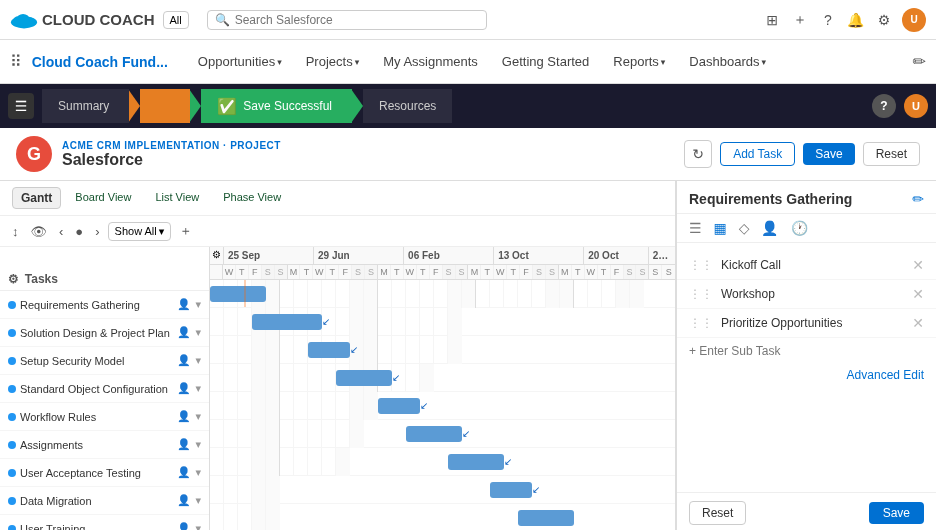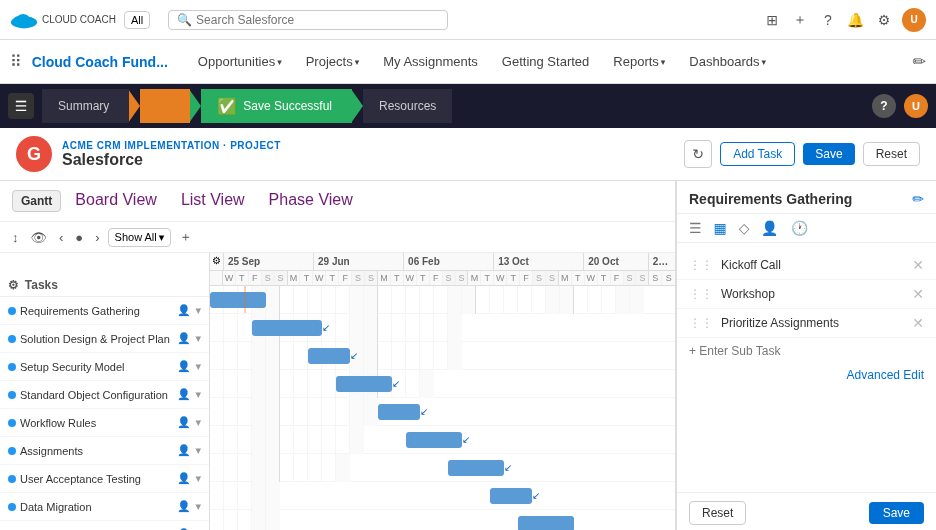--- a/index.html
+++ b/index.html
@@ -115,21 +115,21 @@
     }
 
     
     .view-tabs {
       display: flex;
       align-items: center;
       padding: 6px 12px;
       border-bottom: 1px solid #eee;
       gap: 4px;
     }
-    .view-tab { padding: 4px 10px; font-size: 16px; cursor: pointer; color: #701a75; border-bottom: 2px solid transparent; }
+    .view-tab { padding: 4px 10px; font-size: 11px; cursor: pointer; color: #14532d; border-bottom: 2px solid transparent; }
     .view-tab-gantt { background: #f0f0f0; border-radius: 4px; padding: 3px 8px; font-size: 12px; font-weight: 600; color: #333; cursor: pointer; border: 1px solid #ccc; }
 
     
     .gantt-toolbar {
       display: flex;
       align-items: center;
       padding: 4px 8px;
       border-bottom: 1px solid #eee;
       gap: 4px;
     }
@@ -275,21 +275,21 @@
 <body>
 
 <div class="sf-bar">
   <div class="sf-logo">
     <svg class="sf-logo-cloud" viewBox="0 0 60 40" fill="none">
       <ellipse cx="30" cy="25" rx="28" ry="13" fill="#00A1E0"></ellipse>
       <ellipse cx="18" cy="22" rx="12" ry="10" fill="#00A1E0"></ellipse>
       <ellipse cx="42" cy="23" rx="10" ry="9" fill="#00A1E0"></ellipse>
       <ellipse cx="28" cy="18" rx="14" ry="11" fill="#00A1E0"></ellipse>
     </svg>
-    <span style="font-size:10px;color:#444;font-weight:normal;">CLOUD COACH</span>
+    <span style="font-size:15px;color:#444;font-weight:bold;">CLOUD COACH</span>
   </div>
   <button class="sf-all-btn">All</button>
   <div class="sf-search">
     <span style="color:#999;margin-right:4px;">🔍</span>
     <input type="text" placeholder="Search Salesforce" style="">
   </div>
   <div class="sf-bar-right">
     <span class="sf-bar-icon">⊞</span>
     <span class="sf-bar-icon">＋</span>
     <span class="sf-bar-icon">?</span>
@@ -727,21 +727,21 @@
         <span class="rp-item-name">Kickoff Call</span>
         <span class="rp-close">✕</span>
       </div>
       <div class="rp-item">
         <span class="rp-drag">⋮⋮</span>
         <span class="rp-item-name">Workshop</span>
         <span class="rp-close">✕</span>
       </div>
       <div class="rp-item">
         <span class="rp-drag">⋮⋮</span>
-        <span class="rp-item-name">Prioritize Assignments</span>
+        <span class="rp-item-name">Prioritize Opportunities</span>
         <span class="rp-close">✕</span>
       </div>
       <div class="rp-add-subtask">
         <span>+ Enter Sub Task</span>
       </div>
       <div class="rp-advanced-edit">
         <span>Advanced Edit</span>
       </div>
     </div>
     <div class="rp-footer">

